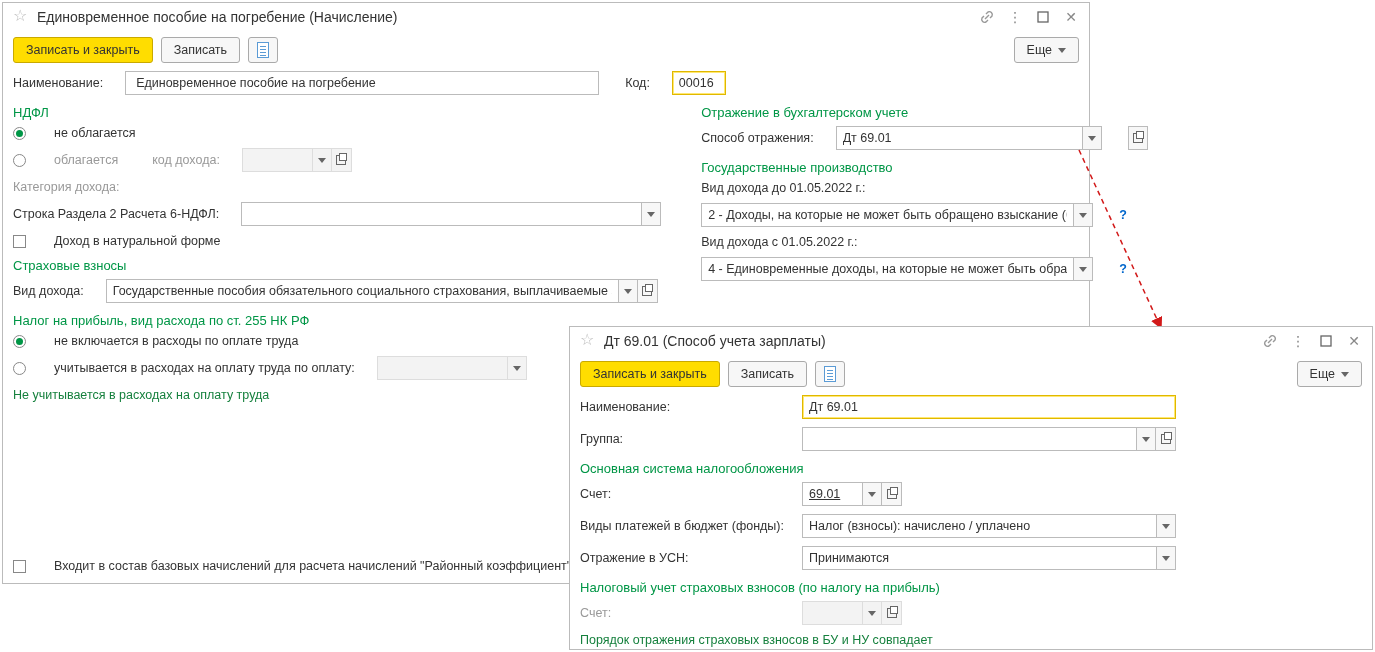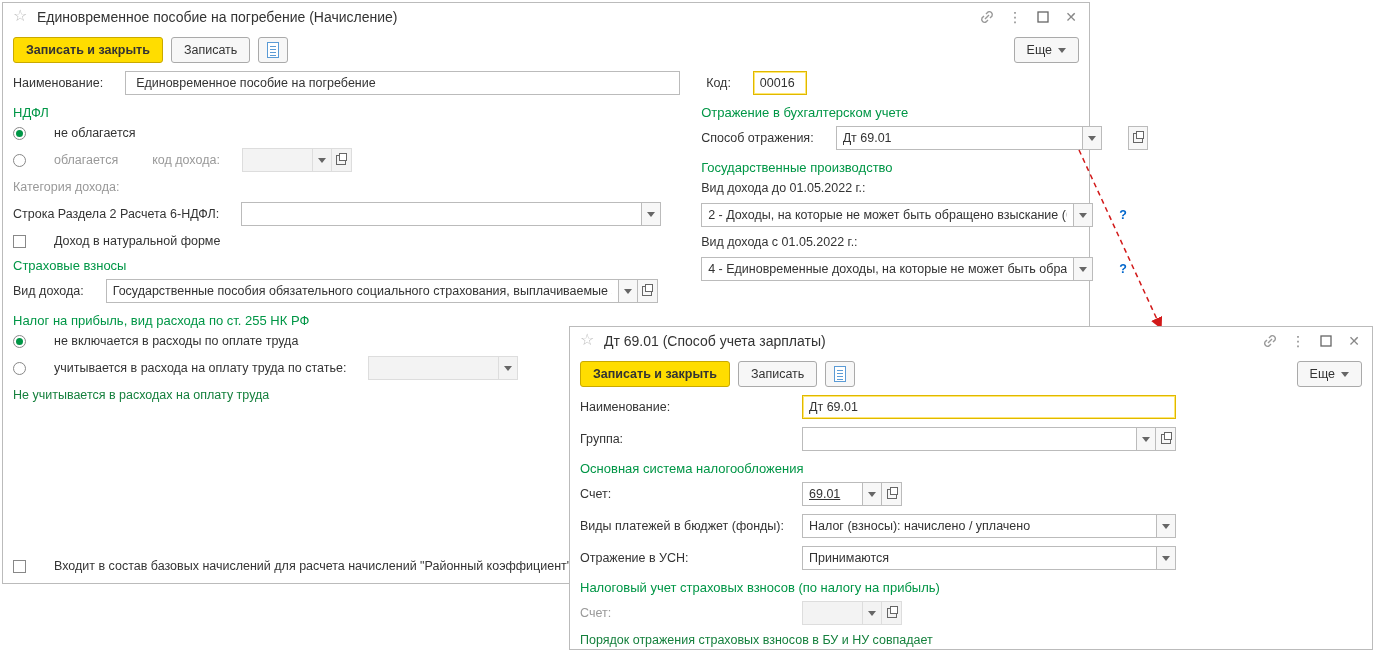--- a/index.html
+++ b/index.html
@@ -6,21 +6,21 @@
   html, body { margin:0; padding:0; font-family: Arial, sans-serif; font-size:12.5px; color:#333; background:#fff; }
   .stage { position:relative; width:1375px; height:652px; }
   .window { position:absolute; background:#fff; border:1px solid #bbb; }
   .titlebar { display:flex; align-items:center; padding:6px 10px 4px 10px; }
   .star { width:16px; height:16px; margin-right:8px; color:#bbb; font-size:16px; line-height:16px; position:relative; top:-1px; }
   .title { font-size:14px; font-weight:400; color:#333; flex:1; }
   .titlectrls { display:flex; align-items:center; gap:12px; }
   .tc-icon { width:16px; height:16px; color:#888; display:inline-flex; align-items:center; justify-content:center; font-size:14px; cursor:pointer; }
   .toolbar { display:flex; align-items:center; gap:8px; padding:8px 10px 4px 10px; }
   .btn { display:inline-flex; align-items:center; justify-content:center; height:26px; padding:0 12px; border:1px solid #aaa; border-radius:3px; background:#f7f7f7; cursor:pointer; font-size:12.5px; color:#333; }
-  .btn-primary { background:#ffdd00; border-color:#c9a900; font-weight:bold; }
+  .btn-primary { background:#ffdd00; border-color:#c9a900; font-weight:normal; }
   .btn-icon { width:30px; padding:0; }
   .btn-icon .doc { width:12px; height:16px; background:#fff; border:1px solid #5b9bd5; position:relative; }
   .btn-icon .doc::before { content:""; position:absolute; left:2px; right:2px; top:3px; border-top:1px solid #5b9bd5; }
   .btn-icon .doc::after { content:""; position:absolute; left:2px; right:2px; top:6px; border-top:1px solid #5b9bd5; box-shadow:0 3px 0 #5b9bd5, 0 6px 0 #5b9bd5; }
   .btn-more::after { content:""; display:inline-block; margin-left:6px; width:0; height:0; border-left:4px solid transparent; border-right:4px solid transparent; border-top:5px solid #666; }
   .row { display:flex; align-items:center; padding:4px 10px; gap:22px; }
   .lbl { color:#333; white-space:nowrap; }
   .section { color:#009646; font-size:13px; padding:6px 10px 2px 10px; }
   .section-olive { color:#15803d; }
   .inp { border:1px solid #bbb; height:24px; padding:0 6px; font-size:12.5px; color:#333; background:#fff; }
@@ -72,21 +72,21 @@
       <button class="btn">Записать</button>
       <button class="btn btn-icon">
           <span class="doc"></span>
         </button>
       <div style="flex:1"></div>
       <button class="btn btn-more">Еще</button>
     </div>
 
     <div class="row">
       <span class="lbl">Наименование:</span>
-      <input class="inp" style="width: 555px; padding-left: 10px;" value="Единовременное пособие на погребение">
+      <input class="inp" style="width: 474px; padding-left: 10px;" value="Единовременное пособие на погребение">
       <span class="lbl" style="margin-left:4px">Код:</span>
       <input class="inp focus-y" style="width: 54px; text-align: left;" value="00016">
     </div>
 
     <div class="win1-body">
 
       <div class="col-left">
         <div class="section">НДФЛ</div>
         <div class="row">
           <span class="radio checked"></span>
@@ -137,21 +137,21 @@
             </div>
         </div>
 
         <div class="section">Налог на прибыль, вид расхода по ст. 255 НК РФ</div>
         <div class="row">
           <span class="radio checked"></span>
           <span class="lbl">не включается в расходы по оплате труда</span>
         </div>
         <div class="row">
           <span class="radio"></span>
-          <span class="lbl">учитывается в расхода на оплату труда по статье:</span>
+          <span class="lbl">учитывается в расходах на оплату труда по оплату:</span>
           <div class="combo disabled">
               <input class="inp" style="width: 130px;">
               <span class="cbtn">
                 <span class="tri"></span>
               </span>
             </div>
         </div>
         <div class="row">
           <span class="lbl section-olive">Не учитывается в расходах на оплату труда</span>
         </div>

